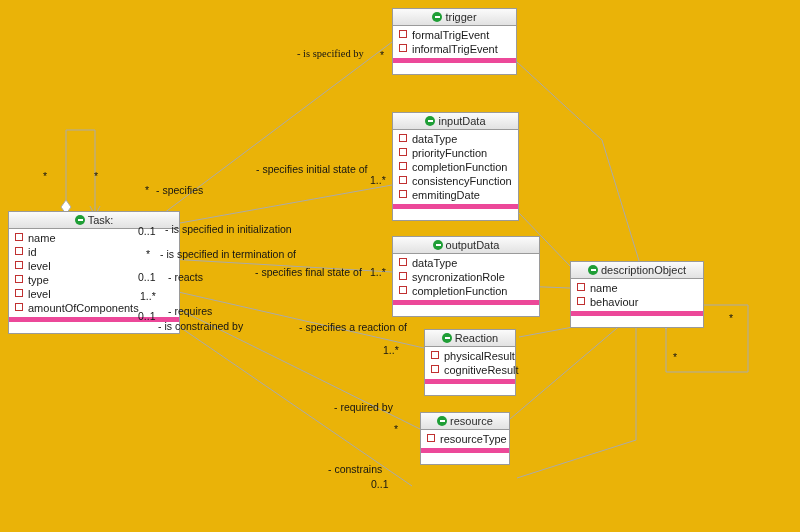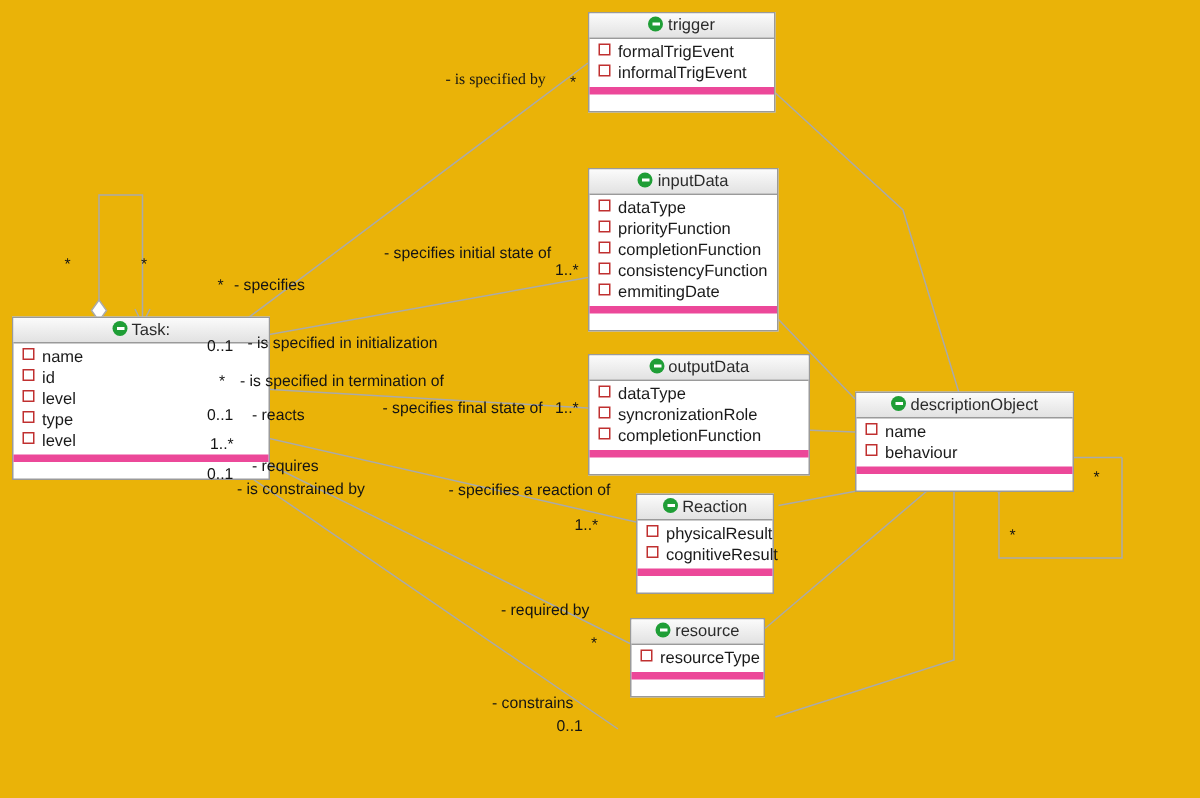--- a/index.html
+++ b/index.html
@@ -204,25 +204,26 @@
   <div class="uml-class" style="left:8px; top:211px; width:172px;">
     <div class="uml-header">
       <span class="cls-icon"></span><span class="cls-title">Task:</span>
     </div>
     <ul class="attr-list">
       <li><span class="attr-icon"></span><span>name</span></li>
       <li><span class="attr-icon"></span><span>id</span></li>
       <li><span class="attr-icon"></span><span>level</span></li>
       <li><span class="attr-icon"></span><span>type</span></li>
       <li><span class="attr-icon"></span><span>level</span></li>
-    </ul>
-    <div class="ops-area"></div>
-  </div>
-
-  <div class="uml-class" style="left:570px; top:261px; width:146px;">
+      <li><span class="attr-icon"></span><span>amountOfComponents</span></li>
+    </ul>
+    <div class="ops-area"></div>
+  </div>
+
+  <div class="uml-class" style="left:570px; top:261px; width:134px;">
     <div class="uml-header">
       <span class="cls-icon"></span><span class="cls-title">descriptionObject</span>
     </div>
     <ul class="attr-list">
       <li><span class="attr-icon"></span><span>name</span></li>
       <li><span class="attr-icon"></span><span>behaviour</span></li>
     </ul>
     <div class="ops-area"></div>
   </div>
 

